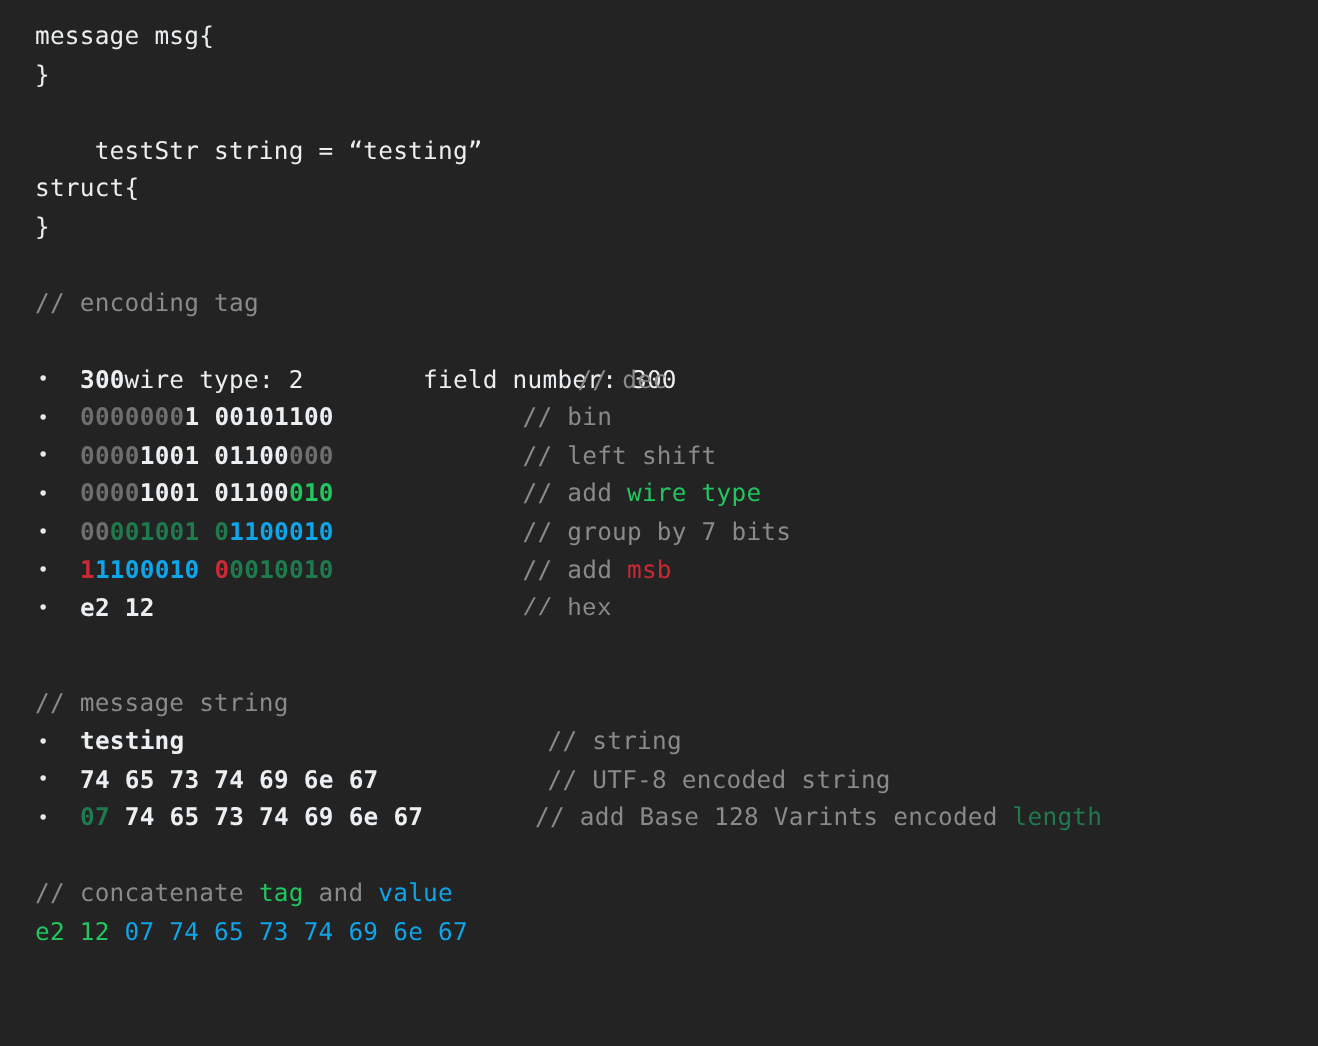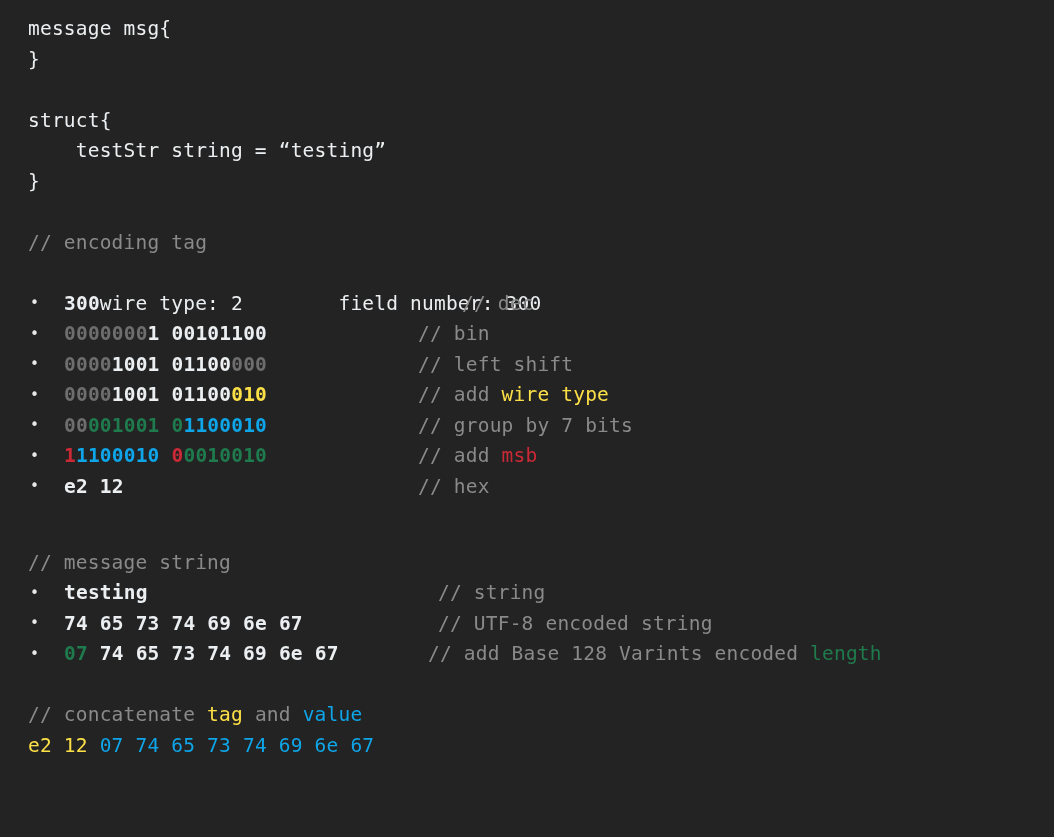--- a/index.html
+++ b/index.html
@@ -57,40 +57,40 @@
     font-weight: bold;
   }
   .bcomment {
     white-space: pre;
   }
 
   
   .c-white  { color: #eceff1; }
   .c-dim    { color: #8a8a8a; }   
   .c-gray   { color: #6e6e6e; }   
-  .c-blue   { color: #fde047; }
+  .c-blue   { color: #22c55e; }
   .c-green  { color: #1f7a4d; }
   .c-gold   { color: #0ea5e9; }
   .c-red    { color: #cc2936; }
 </style>
 </head>
 <body>
 
 <div id="slide">
 
   <div class="block">
     <span class="line c-white">message msg{</span>
     <span class="line c-white">}</span>
   </div>
 
   <span class="spacer"></span>
 
   <div class="block">
+    <span class="line c-white">    testStr string = “testing”</span>
     <span class="line c-white">struct{</span>
-    <span class="line c-white">    testStr string = “testing”</span>
     <span class="line c-white">}</span>
   </div>
 
   <span class="spacer"></span>
 
   <div class="block">
     <span class="line c-dim">// encoding tag</span>
     <span class="line c-white">
       <span>wire type: 2</span><span>        </span><span>field number: 300</span>
     </span>
@@ -107,21 +107,21 @@
         <div style="position: relative;">
           <div class="brow"><span class="bullet">•</span><span class="bcontent"><span class="c-gray">0000</span><span class="c-white">1001</span><span class="c-white"> </span><span class="c-white">01100</span><span class="c-blue">010</span></span><span class="bcomment" style="position: absolute; left: 390px;"><span class="c-dim">// </span><span class="c-dim">add </span><span class="c-blue">wire type</span></span></div>
         </div>
         <div style="position: relative;">
           <div class="brow"><span class="bullet">•</span><span class="bcontent"><span class="c-gray">00</span><span class="c-green">001001</span><span class="c-white"> </span><span class="c-green">0</span><span class="c-gold">1100010</span></span><span class="bcomment" style="position: absolute; left: 390px;"><span class="c-dim">// </span><span class="c-dim">group by 7 bits</span></span></div>
         </div>
         <div style="position: relative;">
           <div class="brow"><span class="bullet">•</span><span class="bcontent"><span class="c-red">1</span><span class="c-gold">1100010</span><span class="c-white"> </span><span class="c-red">0</span><span class="c-green">0010010</span></span><span class="bcomment" style="position: absolute; left: 390px;"><span class="c-dim">// </span><span class="c-dim">add </span><span class="c-red">msb</span></span></div>
         </div>
         <div style="position: relative;">
-          <div class="brow"><span class="bullet">•</span><span class="bcontent"><span class="c-white">e2 12</span></span><span class="bcomment" style="position: absolute; left: 390px;"><span class="c-dim">// </span><span class="c-dim">hex</span></span></div>
+          <div class="brow"><span class="bullet">•</span><span class="bcontent"><span class="c-white">e2 12</span></span><span class="bcomment" style="position: absolute; left: 390px; font-family: Liberation Mono, monospace;"><span class="c-dim">// </span><span class="c-dim">hex</span></span></div>
         </div>
       </div>
   </div>
 
   <span class="spacer"></span>
   <span class="spacer half"></span>
 
   <div class="block">
     <span class="line c-dim">// message string</span>
     <div id="string-rows">

